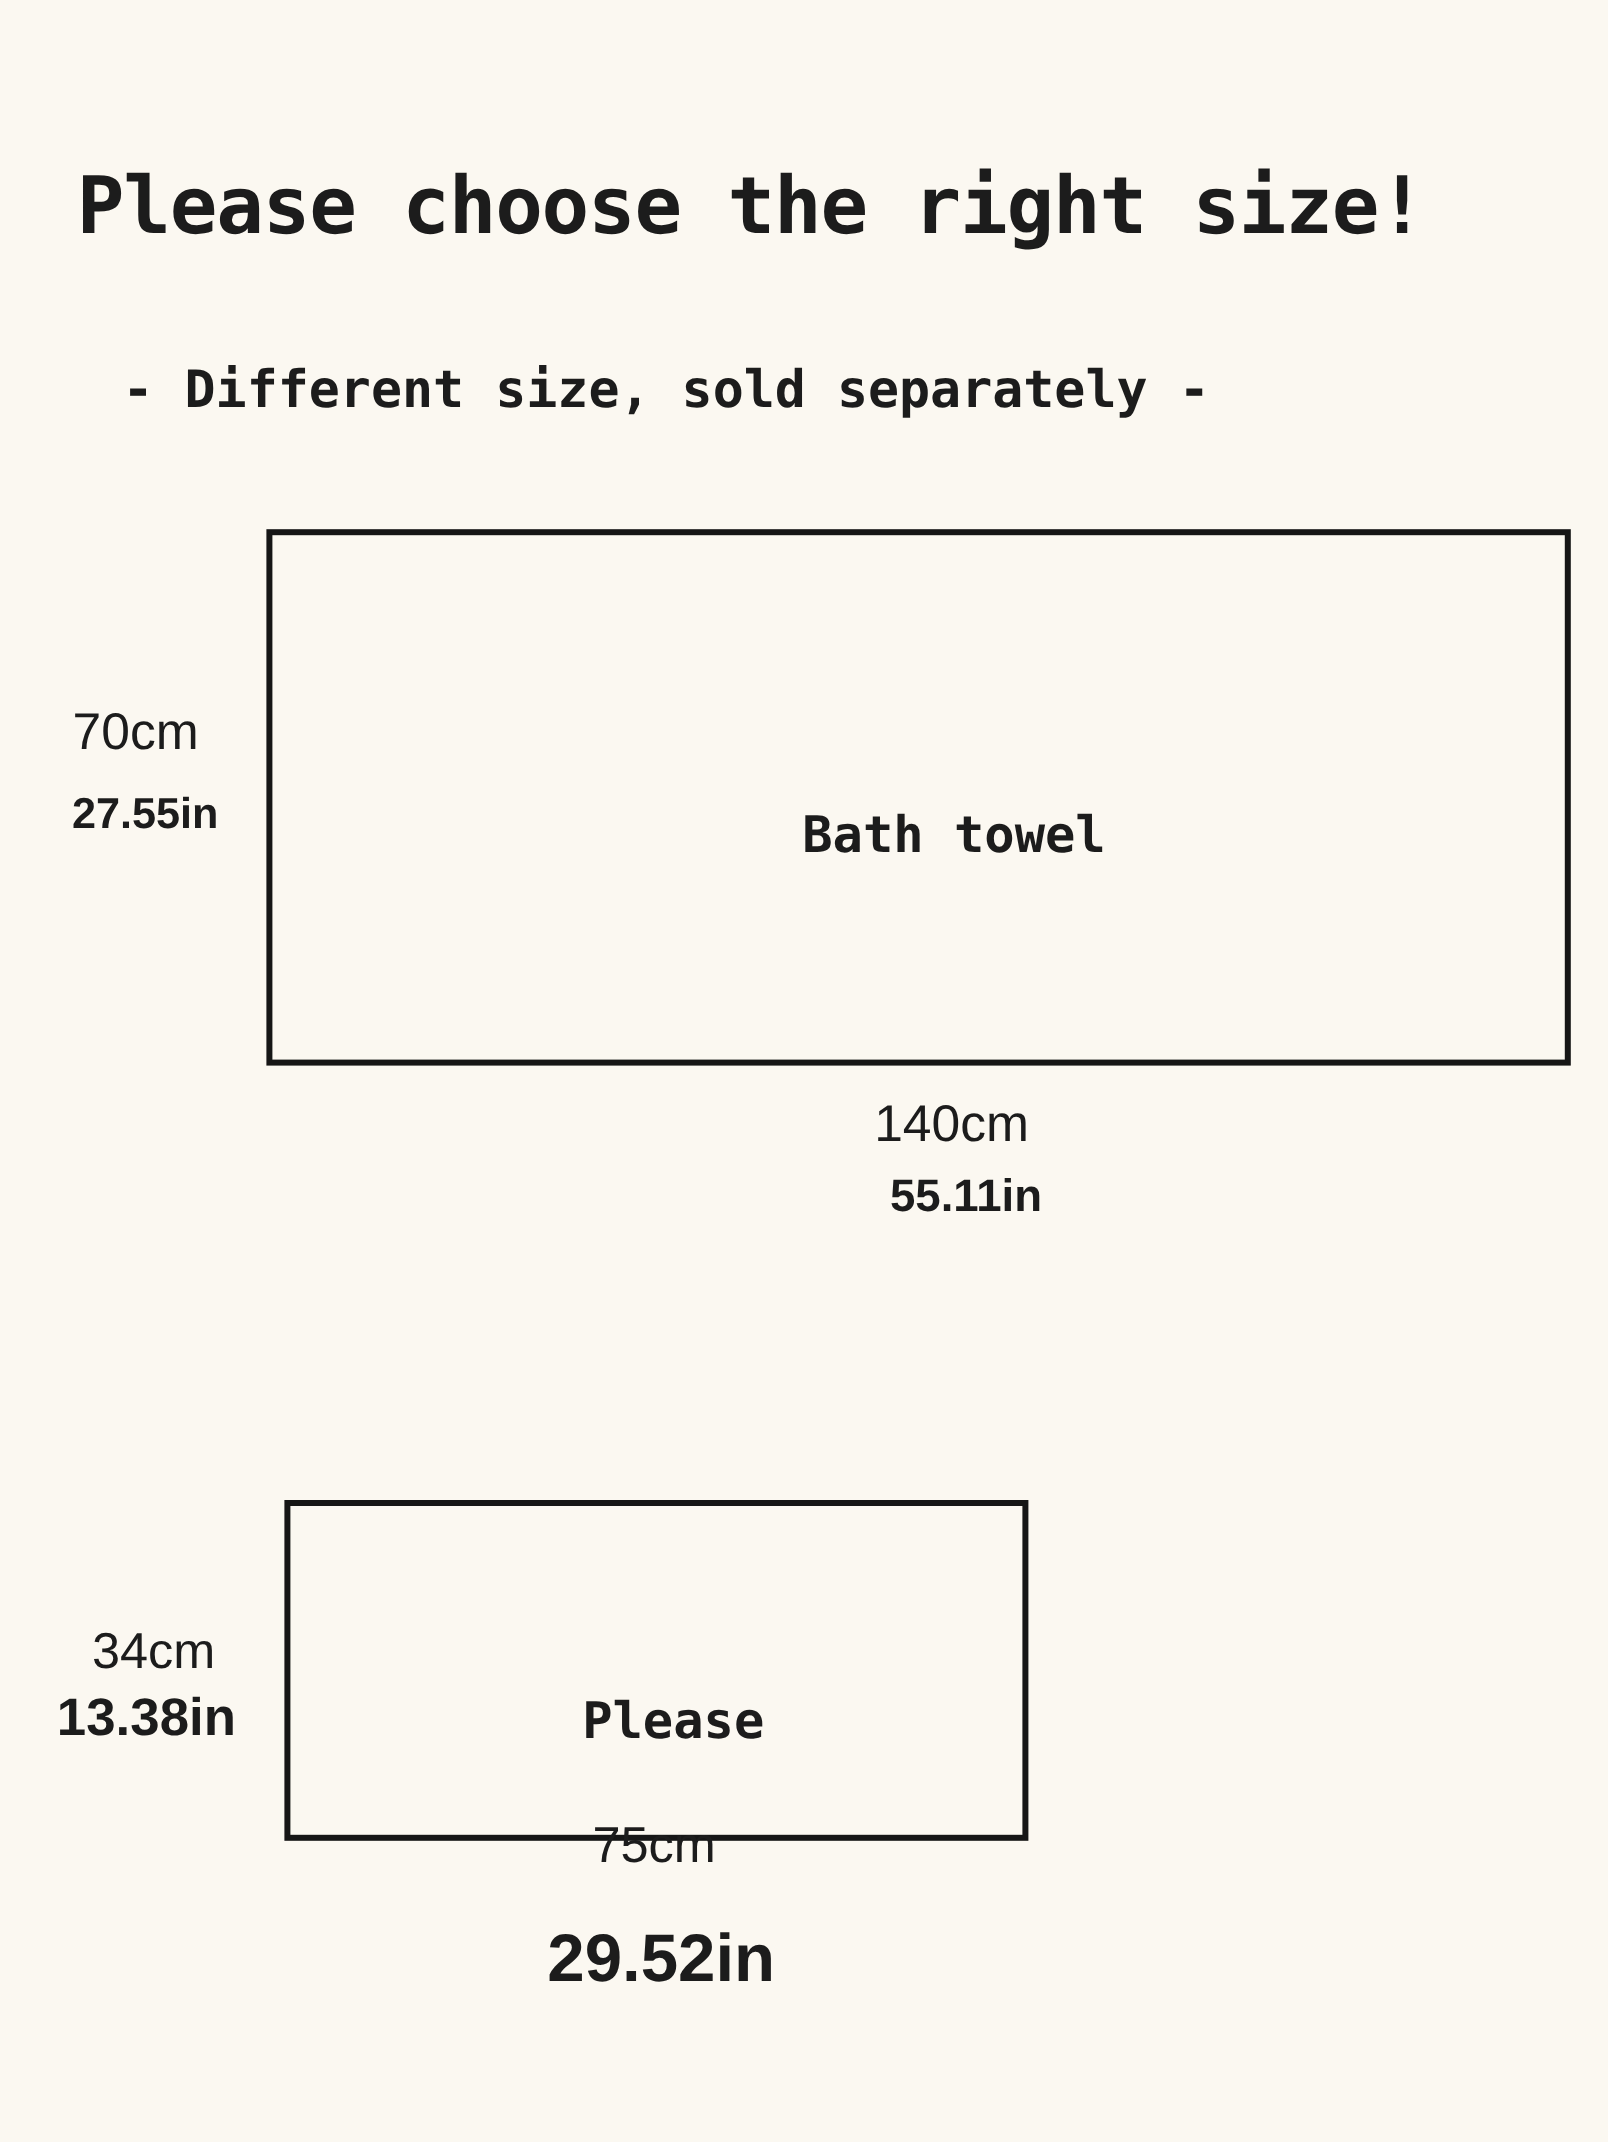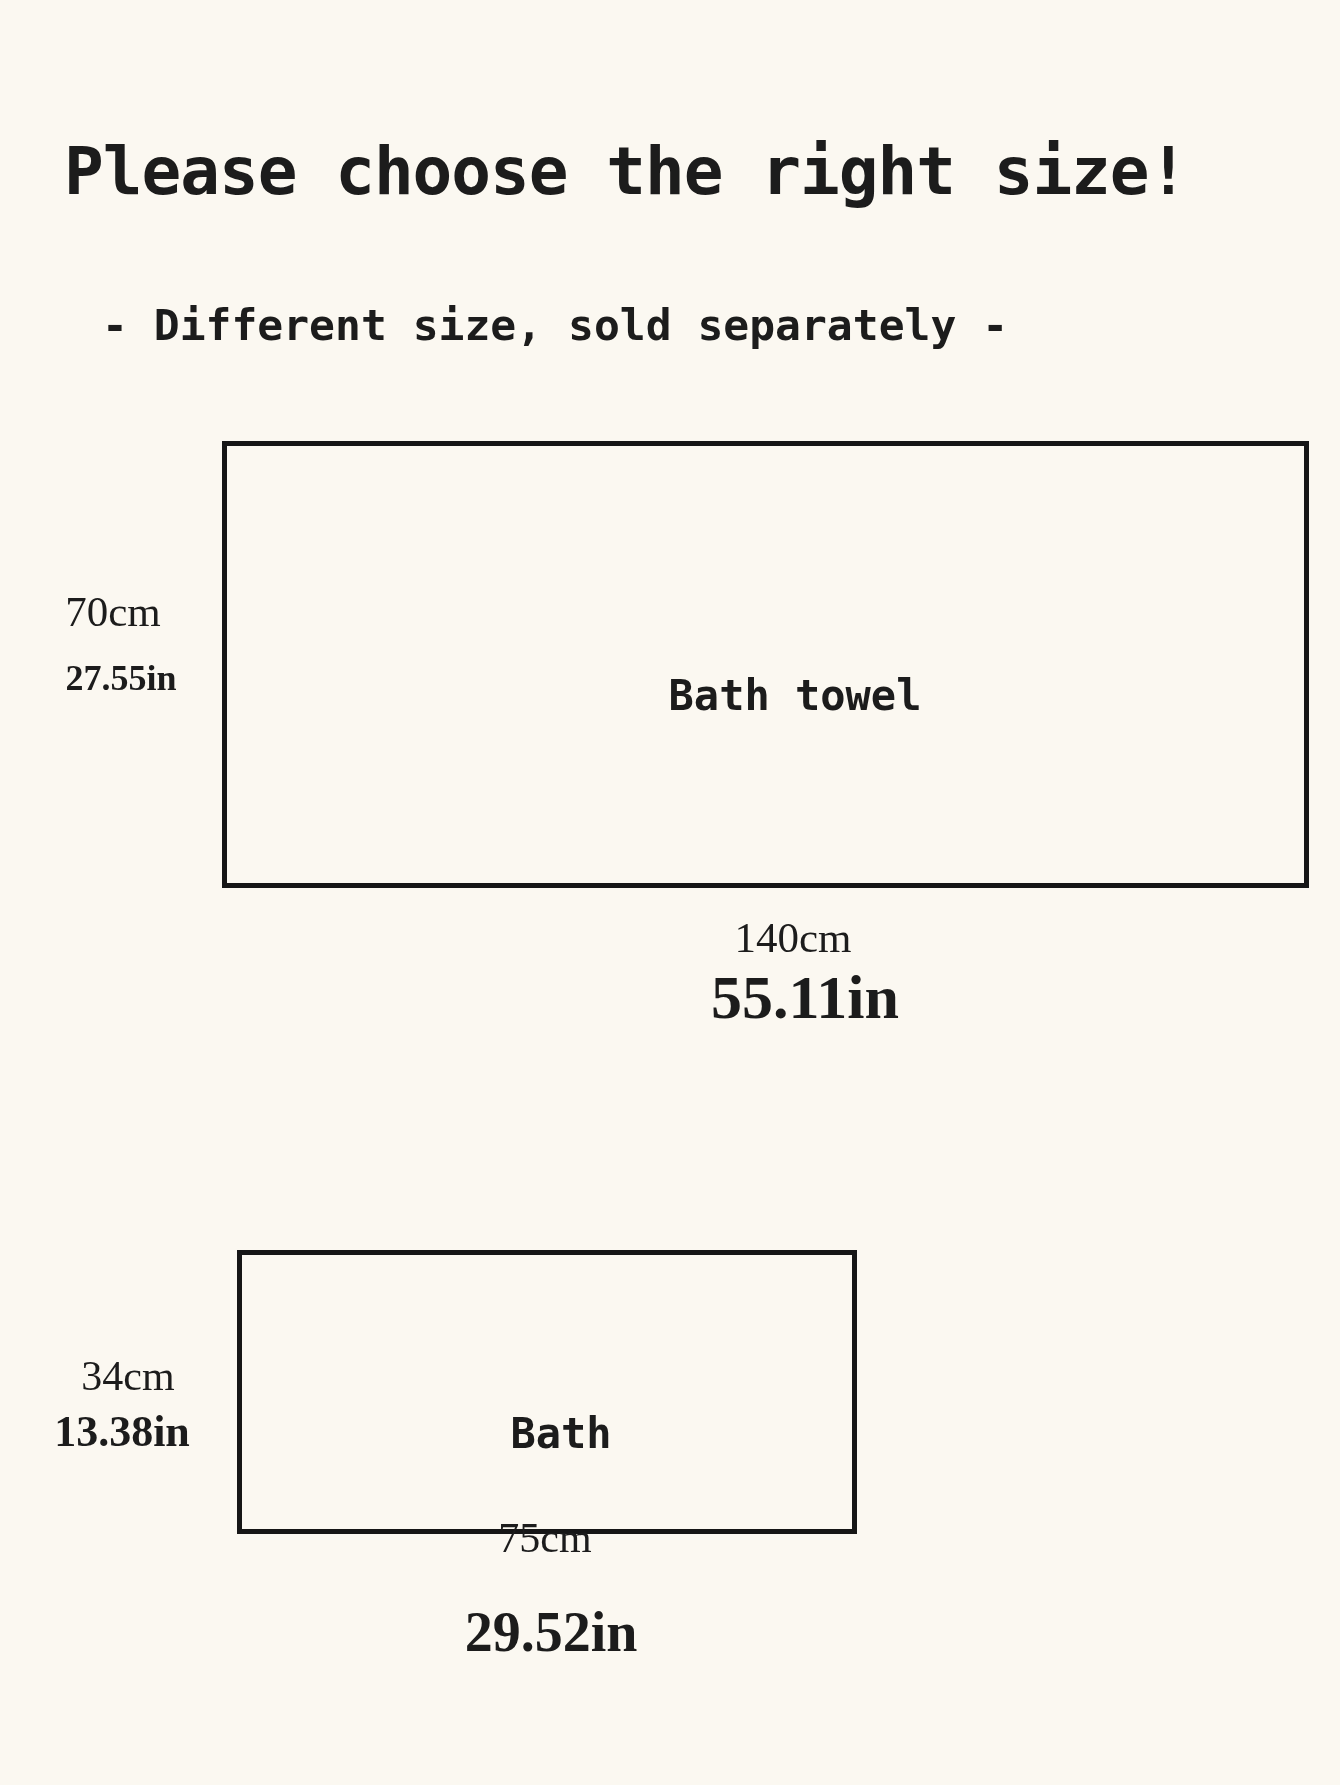--- a/index.html
+++ b/index.html
@@ -14,21 +14,21 @@
     background: #fbf8f1;
     color: #1c1c1c;
     overflow: hidden;
   }
 
   .mono {
     font-family: "DejaVu Sans Mono", monospace;
     margin-top: 32px;
   }
   .sans {
-    font-family: Liberation Serif, serif;
+    font-family: Liberation Sans, sans-serif;
   }
 
   .page-title {
     position: absolute;
     left: 64px;
     top: 100px;
     font-size: 66px;
     font-weight: 700;
     line-height: 1.2;
     white-space: nowrap;
@@ -85,21 +85,21 @@
 
   .in-label {
     font-weight: 700;
   }
 
   
   .bath-name   { left: 795px; top: 664px; }
   .bath-h-cm   { left: 113px; top: 611px; }
   .bath-h-in   { left: 121px; top: 678px; font-size: 36px; }
   .bath-w-cm   { left: 793px; top: 937px; }
-  .bath-w-in   { left: 805px; top: 997px; font-size: 62px; }
+  .bath-w-in   { left: 805px; top: 997px; font-size: 38px; }
 
   
   .hand-name   { left: 561px; top: 1402px; }
   .hand-h-cm   { left: 128px; top: 1376px; font-size: 42px; }
   .hand-h-in   { left: 122px; top: 1432px; font-size: 44px; }
   .hand-w-cm   { left: 545px; top: 1538px; font-size: 42px; }
   .hand-w-in   { left: 551px; top: 1632px; font-size: 56px; }
 </style>
 </head>
 <body>
@@ -117,21 +117,21 @@
   <div class="lbl cm-label sans bath-h-cm">70cm</div>
 
   <div class="lbl in-label sans bath-h-in">27.55in</div>
 
   <div class="lbl cm-label sans bath-w-cm">140cm</div>
 
   <div class="lbl in-label sans bath-w-in">55.11in</div>
 
   <div class="towel-rect rect-hand"></div>
 
-  <div class="lbl rect-name mono hand-name">Bath</div>
+  <div class="lbl rect-name mono hand-name">Please</div>
 
   <div class="lbl cm-label sans hand-h-cm">34cm</div>
 
   <div class="lbl in-label sans hand-h-in">13.38in</div>
 
   <div class="lbl cm-label sans hand-w-cm">75cm</div>
 
   <div class="lbl in-label sans hand-w-in">29.52in</div>
 
 </div>

